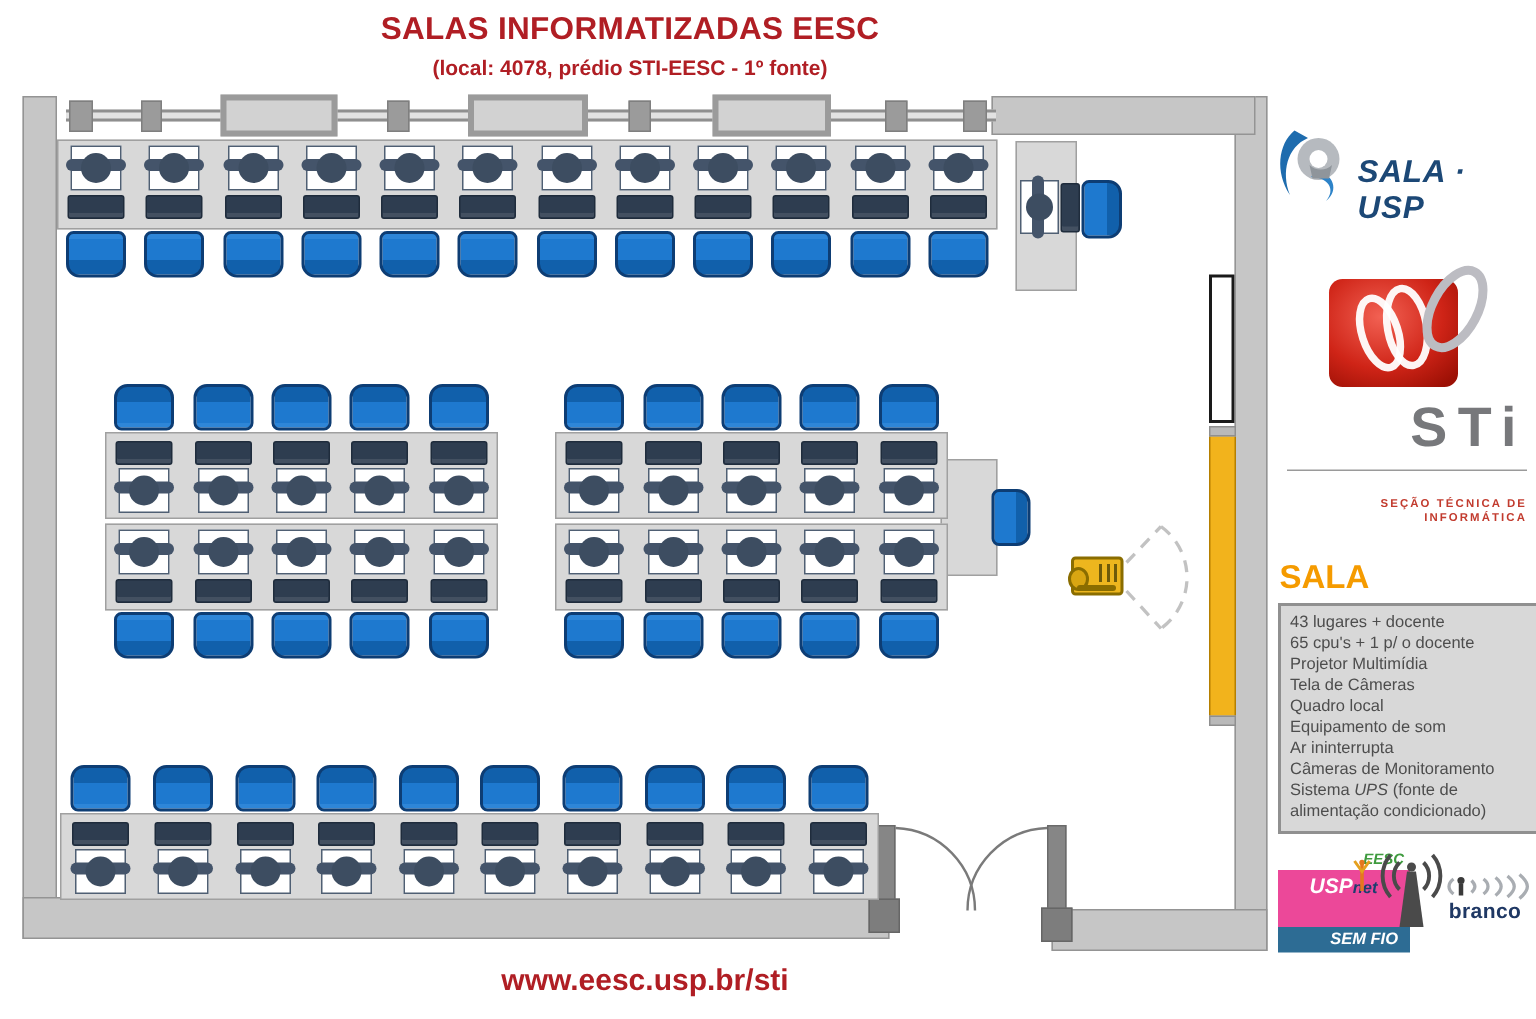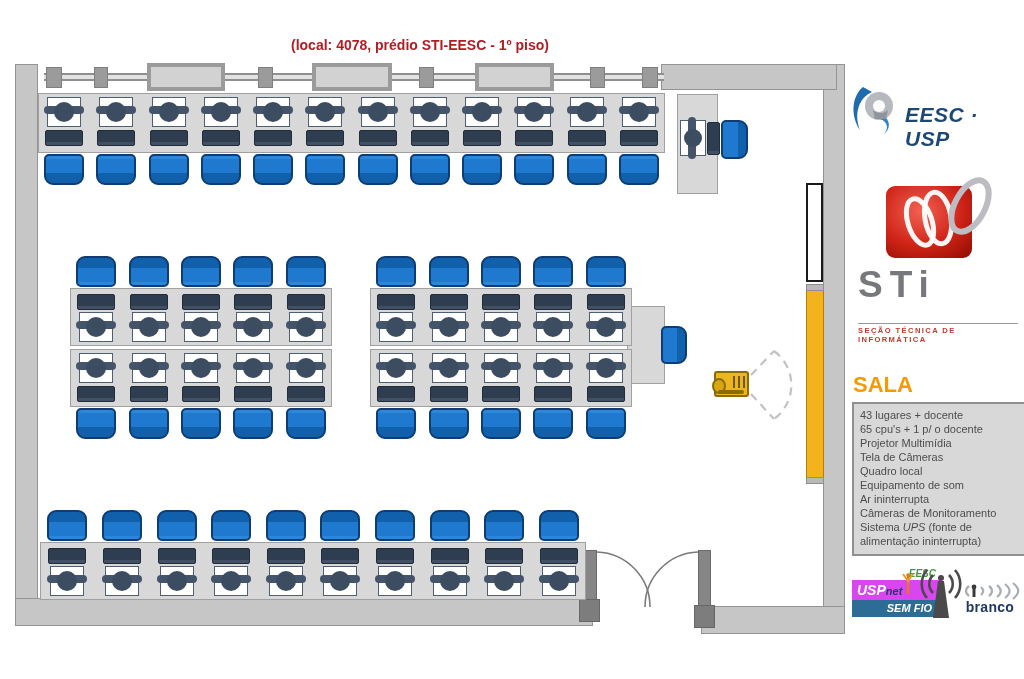--- a/index.html
+++ b/index.html
@@ -44,45 +44,46 @@
   .monitor.vert::after{width:18px;height:18px;margin:-9px 0 0 -9px;}
   .keyboard{position:absolute;background:#2e3d50;border:1px solid #1f2c3c;border-radius:2px;box-sizing:border-box;
      box-shadow:inset 0 -3px 0 rgba(255,255,255,.10);}
   .chair{position:absolute;border:2px solid #0d3d74;box-sizing:border-box;}
   .chair-s{border-radius:5px 5px 9px 9px;background:linear-gradient(to bottom,#2e86d8 0 12%,#1e79cf 12% 64%,#1160ab 64% 100%);}
   .chair-n{border-radius:9px 9px 5px 5px;background:linear-gradient(to top,#2e86d8 0 12%,#1e79cf 12% 64%,#1160ab 64% 100%);}
   .chair-e{border-radius:5px 9px 9px 5px;background:linear-gradient(to right,#1e79cf 0 64%,#1160ab 64% 100%);}
 
   
   .eesc-logo-text{position:absolute;left:905px;top:103px;color:#1c4876;font-size:21px;font-weight:bold;font-style:italic;letter-spacing:.5px;}
-  .sti-block{position:absolute;left:858px;top:172px;width:160px;text-align:left;}
+  .sti-block{position:absolute;left:858px;top:172px;width:160px;text-align:right;}
   .sti-acronym{color:#77787b;font-size:37px;font-weight:bold;letter-spacing:7px;line-height:1;margin-top:2px;}
-  .sti-caption{display:inline-block;color:#c23b2e;font-size:7.6px;letter-spacing:1.4px;border-top:1px solid #9a9a9a;padding-top:2px;margin-top:20px;font-weight:bold;}
+  .sti-caption{display:inline-block;color:#c23b2e;font-size:7.6px;letter-spacing:1.4px;border-top:1px solid #9a9a9a;padding-top:17px;margin-top:10px;font-weight:bold;}
   .sti-org{display:inline-block;color:#77787b;font-size:14px;letter-spacing:4px;border-top:2px solid #9a9a9a;border-bottom:2px solid #9a9a9a;padding:2px 6px;margin-top:3px;font-weight:bold;}
   .room-title{position:absolute;left:853px;top:372px;color:#f59b00;font-size:22px;font-weight:bold;}
   .room-box{position:absolute;left:852px;top:402px;width:185px;background:#d8d8d8;border:2px solid #909090;
      box-sizing:border-box;padding:5px 6px;color:#4d4d4d;font-size:11px;line-height:1.27;font-weight:400;}
 
   .uspnet{position:absolute;left:852px;top:580px;width:88px;}
-  .uspnet-top{background:#d946ef;height:20px;line-height:20px;padding-left:5px;font-weight:bold;font-style:italic;font-size:14px;color:#fff;}
+  .uspnet-top{background:#ec4899;height:38px;line-height:20px;padding-left:21px;font-weight:bold;font-style:italic;font-size:14px;color:#fff;}
   .uspnet-top .net{color:#1c3e6e;font-size:11px;}
   .uspnet-bottom{background:#2d6c94;height:17px;line-height:17px;color:#fff;font-style:italic;font-weight:bold;font-size:11px;text-align:right;padding-right:8px;}
   .uspnet-eesc{position:absolute;top:-12px;right:4px;color:#3f9b3f;font-weight:bold;font-style:italic;font-size:10px;}
   .eduroam{position:absolute;left:958px;top:582px;width:64px;text-align:center;}
   .eduroam-text{color:#1f3864;font-weight:bold;font-size:14px;letter-spacing:.3px;line-height:1;}
 
   svg{display:block;}
   .abs{position:absolute;}
 </style>
 </head>
 <body>
 
 <div id="stage">
 
-  <div class="subtitle">(local: 4078, prédio STI-EESC - 1º piso)</div>
+  <div class="title">SALAS INFORMATIZADAS EESC</div>
+  <div class="subtitle">(local: 4078, prédio STI-EESC - 1º fonte)</div>
 
   <div id="plan" class="abs" style="left:0;top:0;width:1024px;height:679px;">
 
     <div class="wall" style="left:15px;top:64px;width:23px;height:562px;"></div>
     <div class="wall" style="left:823px;top:64px;width:22px;height:570px;"></div>
     <div class="wall" style="left:15px;top:598px;width:578px;height:28px;"></div>
     <div class="wall" style="left:701px;top:606px;width:144px;height:28px;"></div>
     <div class="wall" style="left:661px;top:64px;width:176px;height:26px;"></div>
 
     <div class="sill" style="left:44px;top:73px;width:620px;height:8px;"></div>
@@ -258,21 +259,21 @@
       <div class="chair chair-n" style="left: 538.7px; top: 510px; width: 40px; height: 31px;"></div>
     </div>
 
   <svg class="abs" style="left:848px;top:84px;" width="56" height="56" viewBox="0 0 56 56">
     <path d="M15 3 C4 12 2 31 12 46 C6 31 10 14 24 8 Z" fill="#1e6cae"></path>
     <circle cx="31" cy="22" r="14" fill="#b6babf"></circle>
     <circle cx="31" cy="22" r="6" fill="#ffffff"></circle>
     <path d="M30 30 C41 32 45 43 36 50 C43 42 37 34 26 34 Z" fill="#2d83c8"></path>
     <path d="M25 26 C29 30 36 30 40 26 L38 35 L27 35 Z" fill="#8f959b"></path>
   </svg>
-  <div class="eesc-logo-text">EESC · USP</div>
+  <div class="eesc-logo-text">SALA · USP</div>
 
   <div class="sti-block">
     <svg width="160" height="92" viewBox="0 0 160 92" style="margin:0 auto;">
       <defs>
         <radialGradient id="redg" cx="40%" cy="35%" r="80%">
           <stop offset="0%" stop-color="#f26153"></stop>
             <stop offset="60%" stop-color="#cf2417"></stop>
             <stop offset="100%" stop-color="#9c1005"></stop>
         </radialGradient>
       </defs>
@@ -288,21 +289,21 @@
   <div class="room-title">SALA G3_layout</div>
   <div class="room-box">
     <div>43 lugares + docente</div>
     <div>65 cpu's + 1 p/ o docente</div>
     <div>Projetor Multimídia</div>
     <div>Tela de Câmeras</div>
     <div>Quadro local</div>
     <div>Equipamento de som</div>
     <div>Ar ininterrupta</div>
     <div>Câmeras de Monitoramento</div>
-    <div><span>Sistema </span><i>UPS</i><span> (fonte de alimentação ininterrupta)</span></div>
+    <div><span>Sistema </span><i>UPS</i><span> (fonte de alimentação condicionado)</span></div>
   </div>
 
   <div class="uspnet">
     <div class="uspnet-eesc">EESC</div>
     <svg class="abs" style="right:26px;top:-8px;" width="12" height="26" viewBox="0 0 12 26">
       <path d="M6 4 L6 22" stroke="#e5781e" stroke-width="2.4"></path>
       <path d="M1 2 L6 9 L11 2" fill="none" stroke="#e5a01e" stroke-width="2"></path>
       <circle cx="6" cy="3" r="1.8" fill="#e5781e"></circle>
     </svg>
     <div class="uspnet-top"><span>USP</span><span class="net">net</span></div>
@@ -329,13 +330,14 @@
         <path d="M38 3 C43 7 43 11 38 15"></path>
         <path d="M46 2 C52 7 52 11 46 16"></path>
         <path d="M54 1 C61 7 61 11 54 17"></path>
       </g>
       <circle cx="15" cy="5" r="2.4" fill="#3a3a3a"></circle>
       <path d="M15 7 L15 15" stroke="#3a3a3a" stroke-width="3"></path>
     </svg>
     <div class="eduroam-text">branco</div>
   </div>
 
+  <div class="footer-url">www.eesc.usp.br/sti</div>
 </div>
 
 </body></html>

